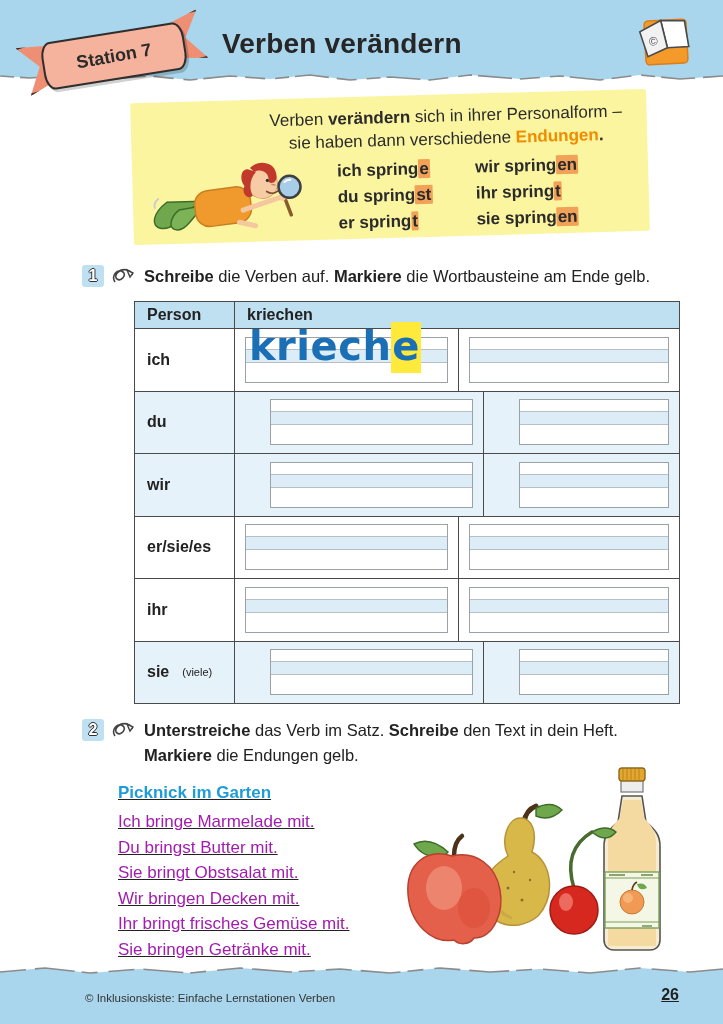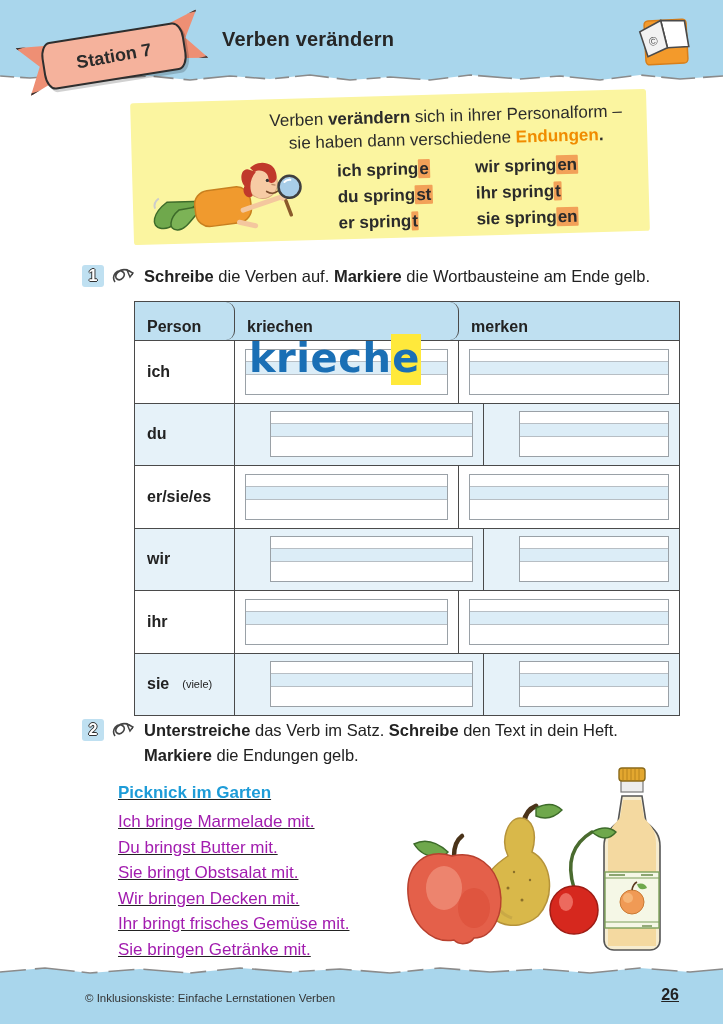--- a/index.html
+++ b/index.html
@@ -7,21 +7,21 @@
         font-family:"Liberation Sans",sans-serif;color:#222;margin:0 auto;}
 
   
   .band-top{position:absolute;left:0;top:0;width:723px;height:72px;background:#A9D6EC;}
   .tear{position:absolute;left:0;width:723px;height:14px;display:block;}
   .tear-top{top:72px;}
   .tear-bottom{top:964px;}
   .band-bottom{position:absolute;left:0;top:977px;width:723px;height:47px;background:#A9D6EC;}
 
   
-  .page-title{position:absolute;left:222px;top:28px;font-size:20px;font-weight:bold;color:#262626;letter-spacing:.2px;}
+  .page-title{position:absolute;left:222px;top:28px;font-size:28px;font-weight:bold;color:#262626;letter-spacing:.2px;}
   .banner{position:absolute;left:20px;top:8px;width:185px;height:92px;}
   .banner .tail{position:absolute;width:42px;height:46px;background:#EE8F74;border:2px solid #333;}
   .banner .tail-l{left:2px;top:32px;transform:rotate(-18deg);clip-path:polygon(0 0,100% 22%,100% 78%,0 100%,38% 50%);}
   .banner .tail-r{right:2px;top:6px;transform:rotate(-14deg);clip-path:polygon(100% 0,0 22%,0 78%,100% 100%,62% 50%);}
   .banner .fold{position:absolute;width:20px;height:18px;background:#DD3B22;}
   .banner .fold-l{left:34px;top:40px;clip-path:polygon(0 0,100% 45%,10% 100%);}
   .banner .fold-r{right:34px;top:22px;clip-path:polygon(100% 0,0 45%,90% 100%);}
   .banner .band{position:absolute;left:22px;top:24px;width:140px;height:44px;background:#F5B29C;
       border:2.5px solid #2e2e2e;border-radius:10px/16px;transform:rotate(-9deg);
       display:flex;align-items:center;justify-content:center;box-shadow:2px 3px 0 rgba(0,0,0,.18);}
@@ -45,21 +45,21 @@
   .tasknum{width:22px;height:22px;background:#BFE0F1;border-radius:3px;flex:0 0 auto;
       display:flex;align-items:center;justify-content:center;font-size:16px;font-weight:800;color:#fff;
       text-shadow:-1px 0 #333,1px 0 #333,0 -1px #333,0 1px #333;margin-top:1px;}
   .pencil{flex:0 0 auto;margin-top:0;}
   .task-text{font-size:16.5px;line-height:25px;color:#222;width:548px;}
   .task-text b{font-weight:800;}
 
   
   .vtable{position:absolute;left:134px;top:301px;width:544px;border:1.5px solid #4a4a4a;background:#fff;}
   .thead{display:grid;grid-template-columns:100px 224px 1fr;background:#BFE0F1;border-bottom:1.5px solid #4a4a4a;}
-  .th{padding:16px 0 4px 12px;font-weight:800;font-size:16px;color:#222;border-right:1.5px solid #4a4a4a;border-radius:9px;}
+  .th{padding:4px 0 4px 12px;font-weight:800;font-size:16px;color:#222;border-right:1.5px solid #4a4a4a;}
   .th:last-child{border-right:none;}
   .trow{display:grid;grid-template-columns:100px 224px 1fr;height:61.5px;border-bottom:1.5px solid #4a4a4a;}
   .trow:last-child{border-bottom:none;}
   .trow.alt{background:#E6F2F9;gap:25px;}
   .tcell{border-right:1.5px solid #4a4a4a;position:relative;display:flex;align-items:center;}
   .tcell:last-child{border-right:none;}
   .person{padding-left:12px;font-weight:800;font-size:16px;color:#222;}
   .person small{font-weight:400;font-size:11px;margin-left:13px;}
   .wbox{width:calc(100% - 22px);margin:0 auto;height:44px;border:1px solid #9aa1a7;background:#fff;}
   .wl1{height:11px;border-bottom:1px solid #b7bec4;}
@@ -153,21 +153,20 @@
     </svg>
     <div class="task-text">
       <b>Schreibe</b><span> die Verben auf. </span><b>Markiere</b><span> die Wortbausteine am Ende gelb.</span>
     </div>
   </div>
 
   <div class="vtable">
     <div class="thead">
       <div class="th">Person</div>
       <div class="th">kriechen</div>
-      <div class="th">merken</div>
     </div>
 
     <div class="trow">
       <div class="tcell person">ich</div>
       <div class="tcell">
         <div class="wbox">
             <div class="wl1"></div>
             <div class="wl2"></div>
           </div>
         <div class="hand"><span>kriech</span><span class="hand-hl">e</span></div>
@@ -189,38 +188,38 @@
           </div>
         </div>
       <div class="tcell">
           <div class="wbox">
             <div class="wl1"></div>
             <div class="wl2"></div>
           </div>
         </div>
     </div>
 
+    <div class="trow alt">
+      <div class="tcell person">wir</div>
+      <div class="tcell">
+          <div class="wbox">
+            <div class="wl1"></div>
+            <div class="wl2"></div>
+          </div>
+        </div>
+      <div class="tcell">
+          <div class="wbox">
+            <div class="wl1"></div>
+            <div class="wl2"></div>
+          </div>
+        </div>
+    </div>
+
     <div class="trow">
       <div class="tcell person">er/sie/es</div>
-      <div class="tcell">
-          <div class="wbox">
-            <div class="wl1"></div>
-            <div class="wl2"></div>
-          </div>
-        </div>
-      <div class="tcell">
-          <div class="wbox">
-            <div class="wl1"></div>
-            <div class="wl2"></div>
-          </div>
-        </div>
-    </div>
-
-    <div class="trow alt">
-      <div class="tcell person">wir</div>
       <div class="tcell">
           <div class="wbox">
             <div class="wl1"></div>
             <div class="wl2"></div>
           </div>
         </div>
       <div class="tcell">
           <div class="wbox">
             <div class="wl1"></div>
             <div class="wl2"></div>

